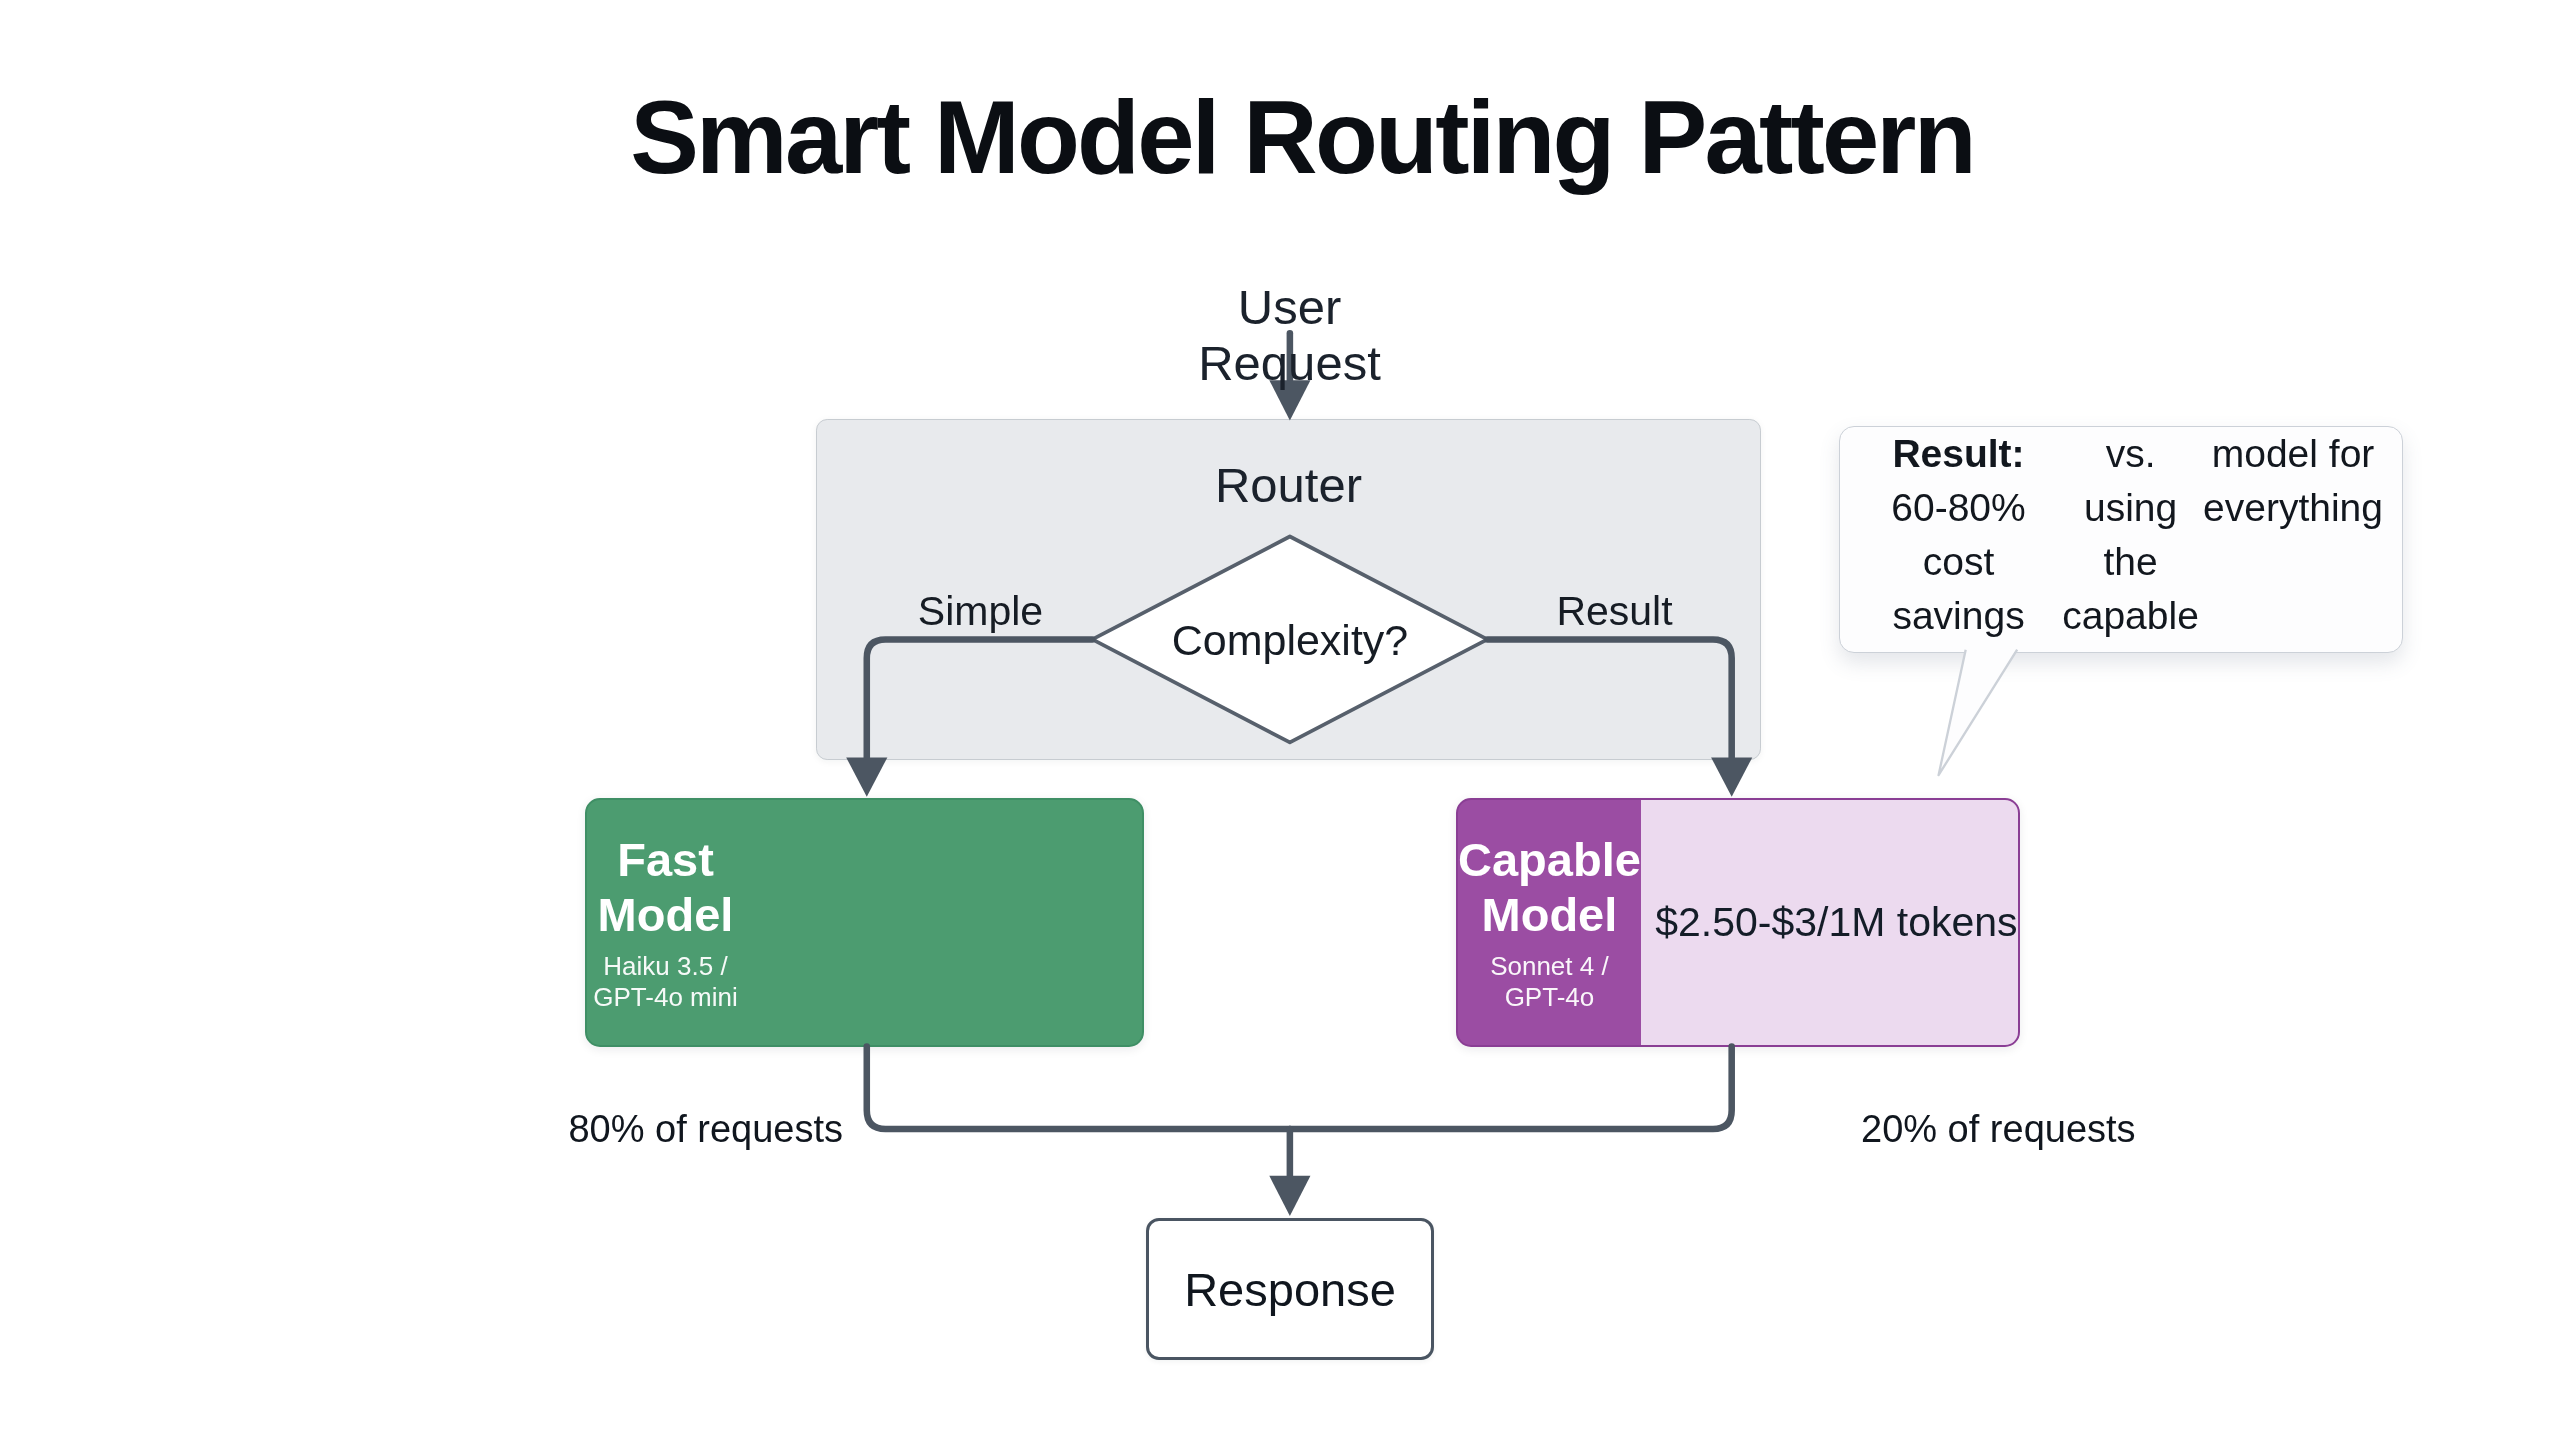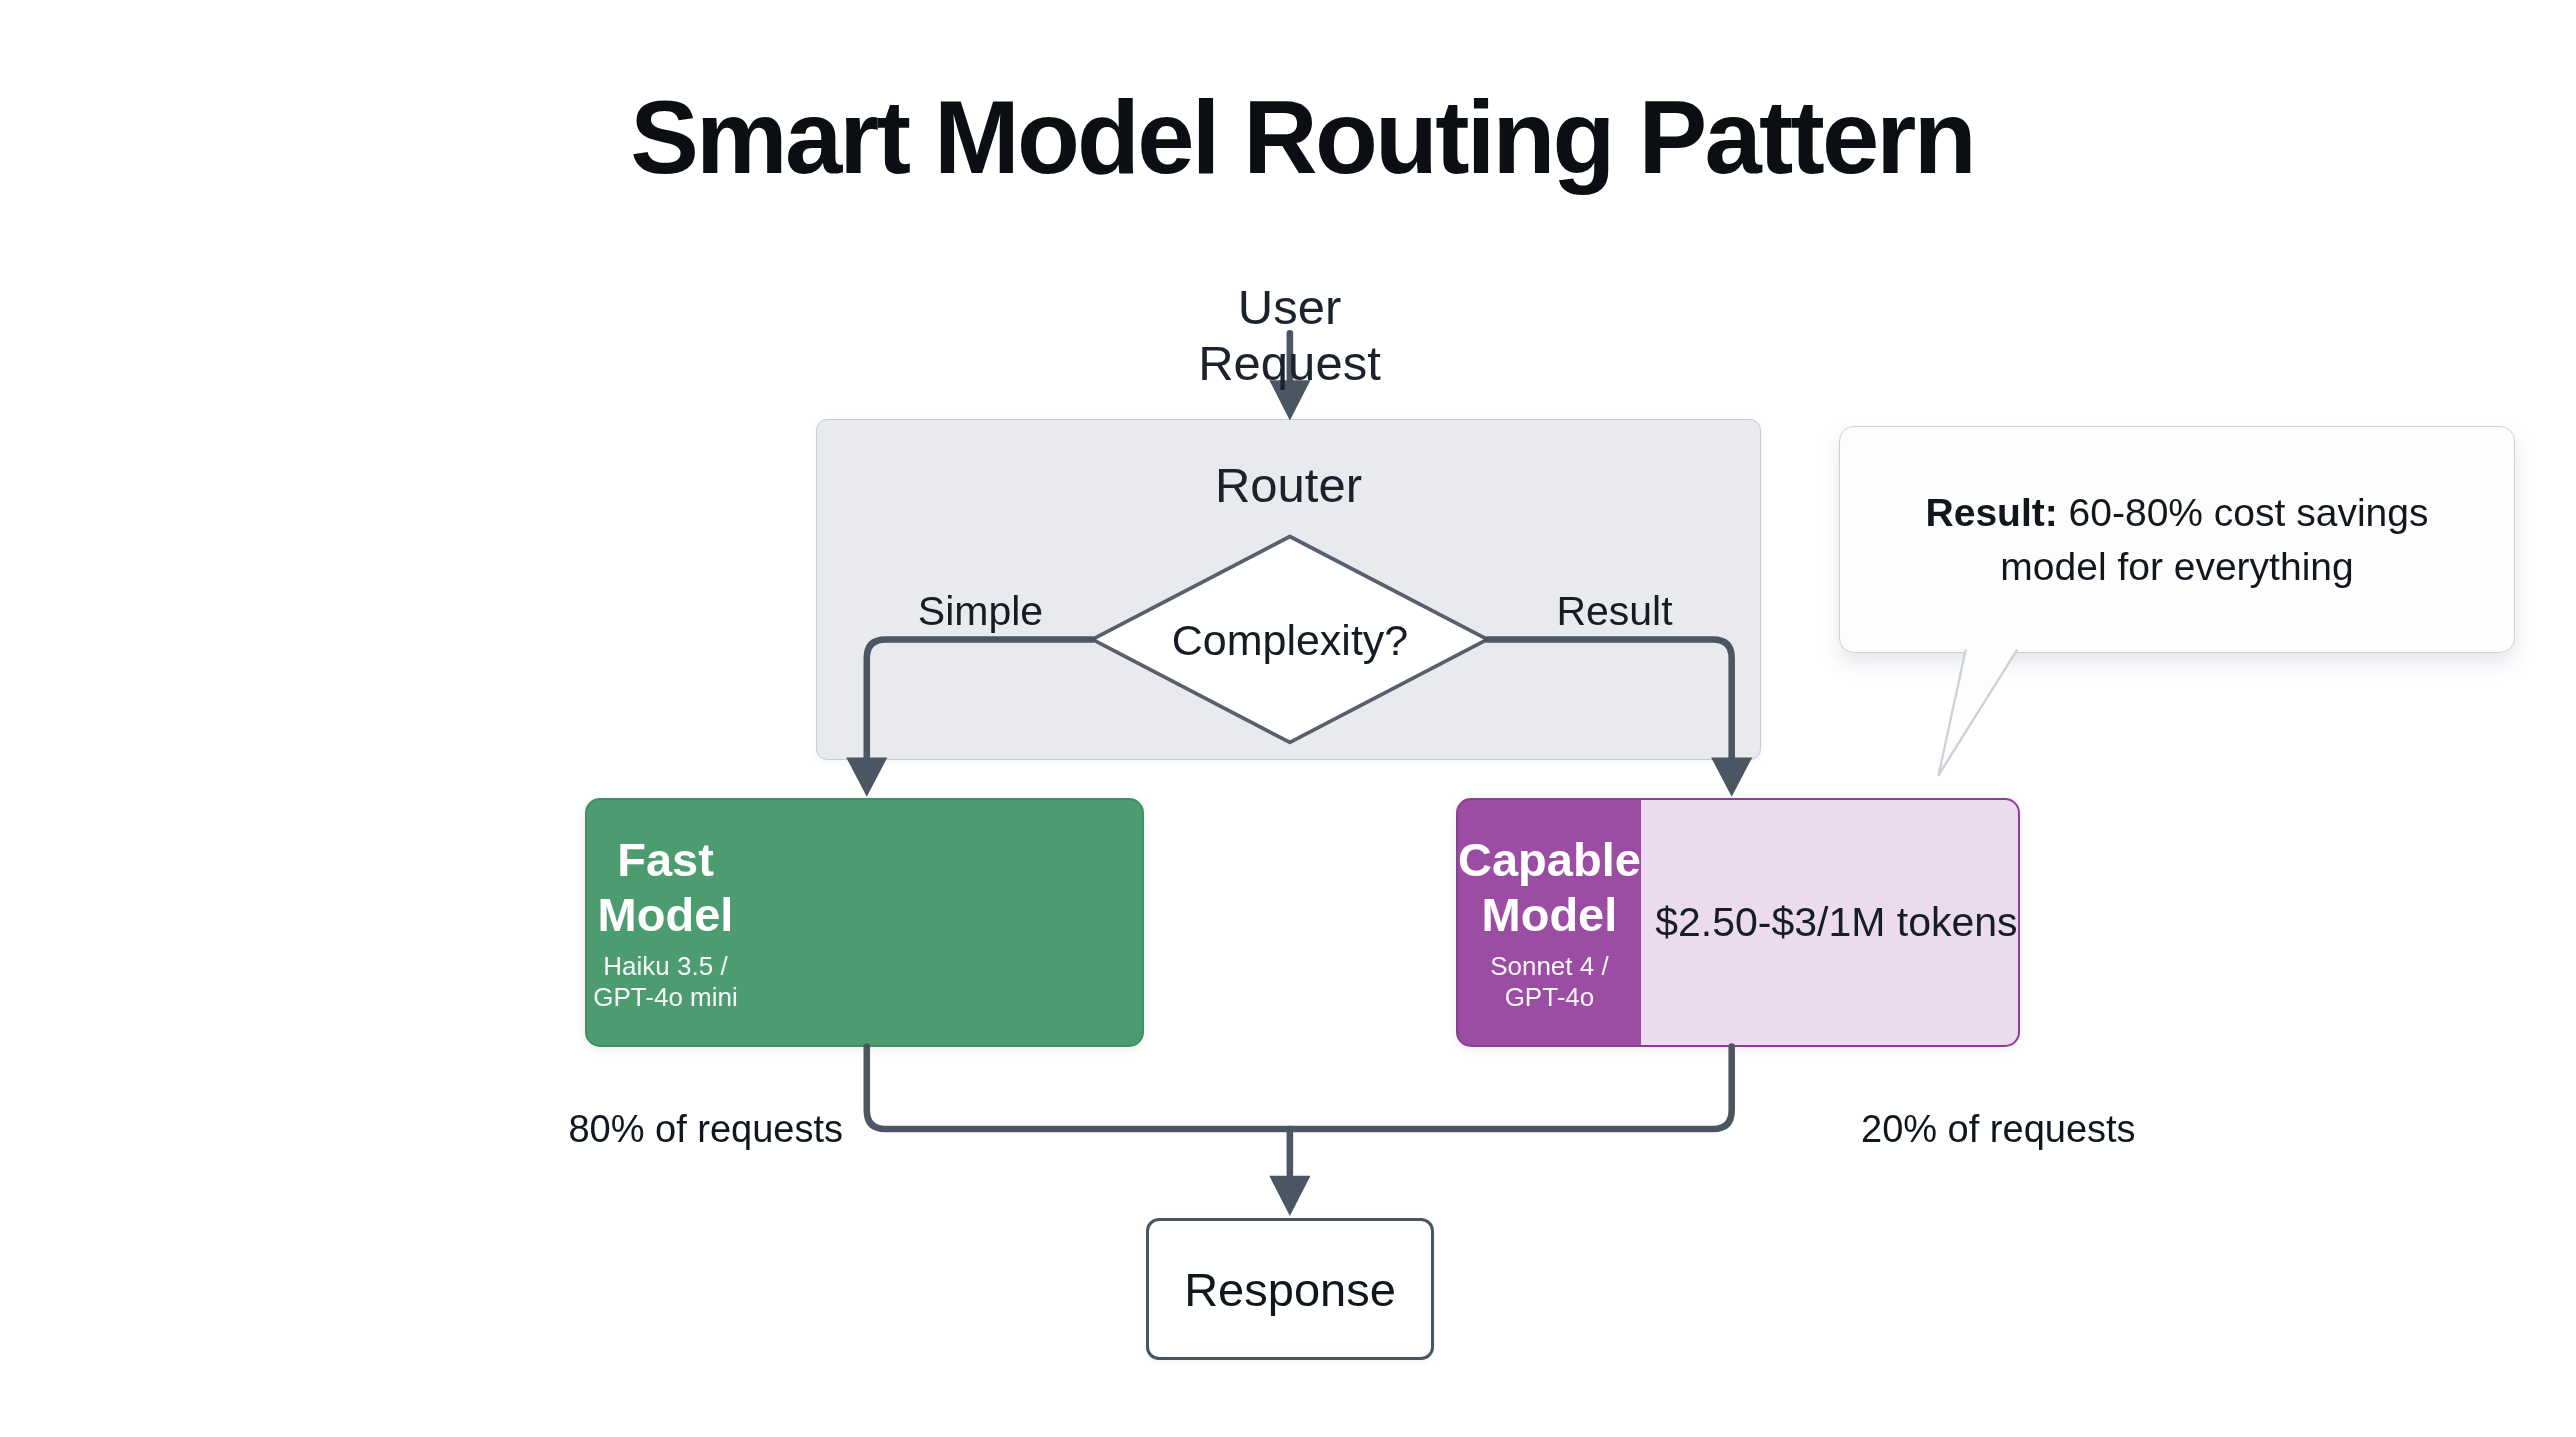--- a/index.html
+++ b/index.html
@@ -37,24 +37,24 @@
   #capable-model-box .model-price { background:#ecdaef;padding-left:14px; }
 
   #pct-80 { left:517px; width:326px; top:1108px; text-align:right; font-size:38px; color:#10161e; }
   #pct-20 { left:1861px; width:326px; top:1108px; text-align:left; font-size:38px; color:#10161e; }
 
   #response-box { position:absolute; z-index:2; left:1146px; top:1218px; width:288px; height:142px;
                   background:#ffffff; border:3.7px solid #4a5562; border-radius:13px;
                   display:flex; align-items:center; justify-content:center;
                   font-size:47px; color:#10161e; box-shadow:0 1.9px 5.6px rgba(20,30,40,.05); }
 
-  #result-callout { position:absolute; z-index:2; left:1839px; top:426px; width:676px; height:227px;
+  #result-callout { position:absolute; z-index:2; left:1839px; top:426px; width:564px; height:227px;
                     background:#fdfdfe; border:1.9px solid #ccd1d8; border-radius:15px;
                     box-shadow:0 9.4px 20.6px rgba(90,100,125,.16);
-                    display:flex; flex-direction:column; justify-content:center;
+                    display:flex; flex-direction:row; justify-content:center;
                     text-align:center; font-size:39px; line-height:54px; color:#12171e; padding:0 19px; }
   .bold { font-weight:700; }
 </style>
 </head>
 <body>
 
 <div id="canvas">
 
   <div id="title" class="lbl">Smart Model Routing Pattern</div>
 
@@ -75,20 +75,21 @@
   <div id="capable-model-box" class="model-box">
     <div class="model-head">
       <div class="model-name">Capable Model</div>
       <div class="model-sub">Sonnet 4 / GPT-4o</div>
     </div>
     <div class="model-price">$2.50-$3/1M tokens</div>
   </div>
 
   <div id="result-callout">
     <div class="callout-line"><span class="bold">Result:</span><span> 60-80% cost savings</span></div>
+    <div class="callout-line">vs. using the capable</div>
     <div class="callout-line">model for everything</div>
   </div>
 
   <div id="pct-80" class="lbl">80% of requests</div>
   <div id="pct-20" class="lbl">20% of requests</div>
 
   <div id="response-box">
     <span>Response</span>
   </div>
 

